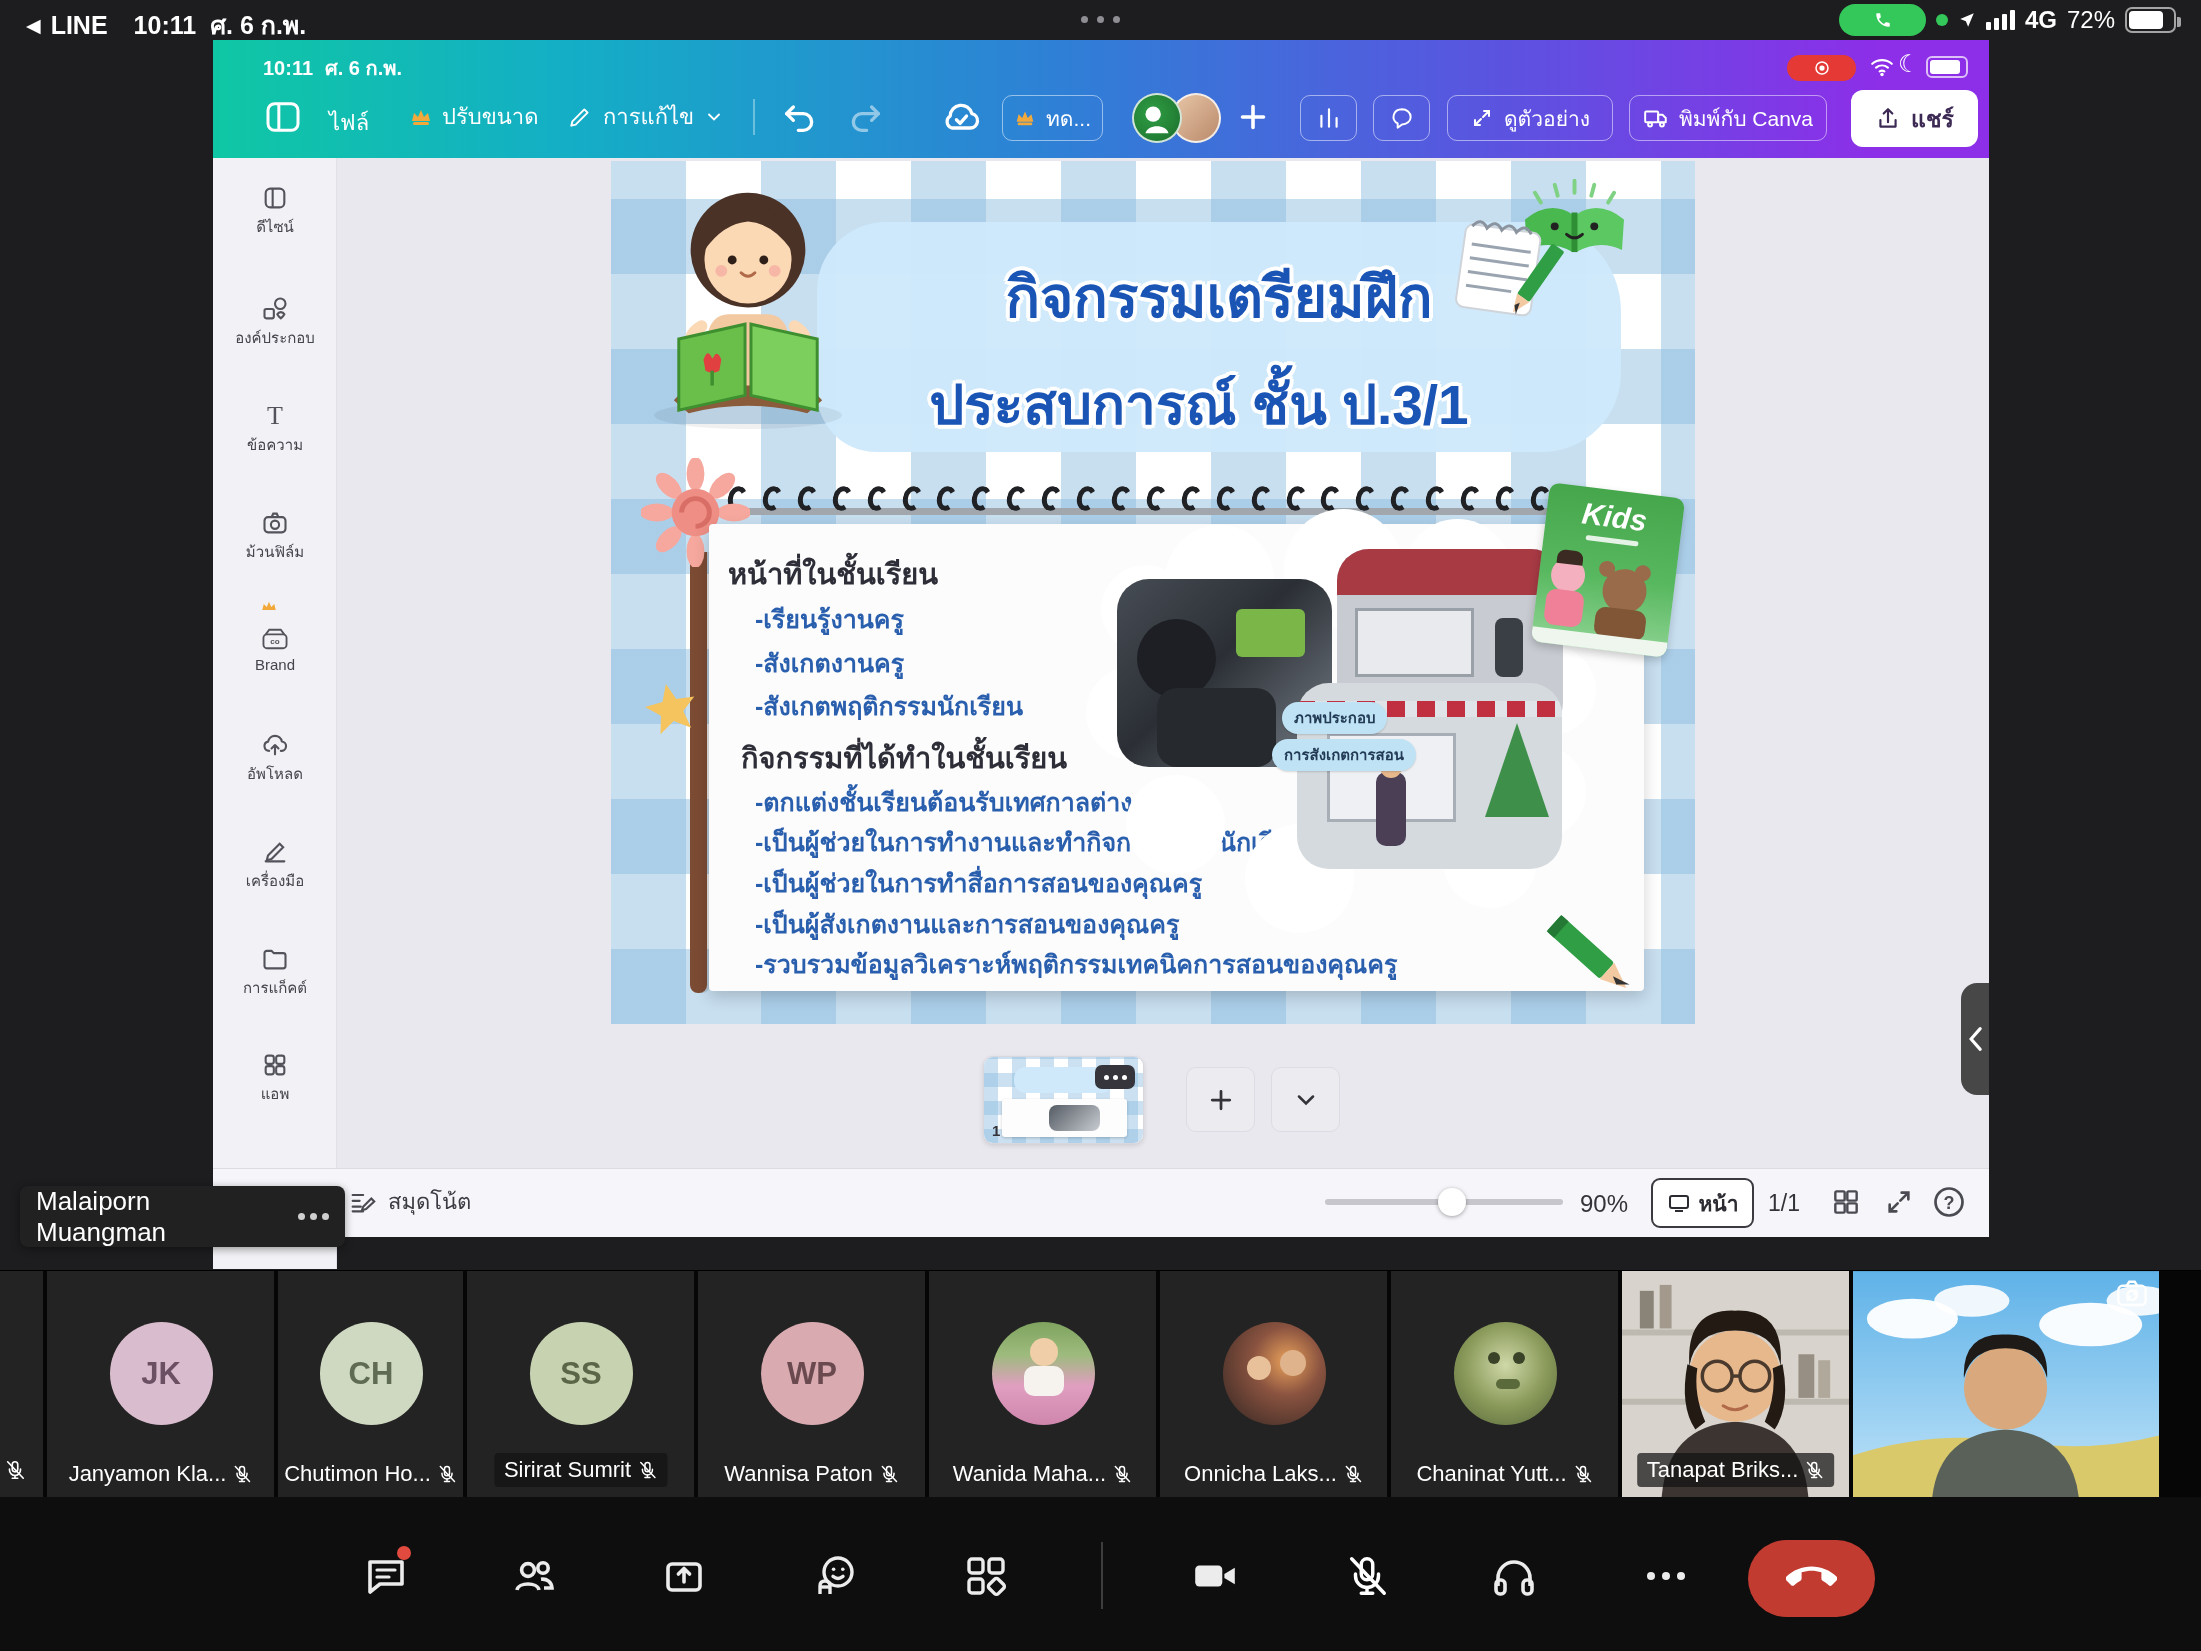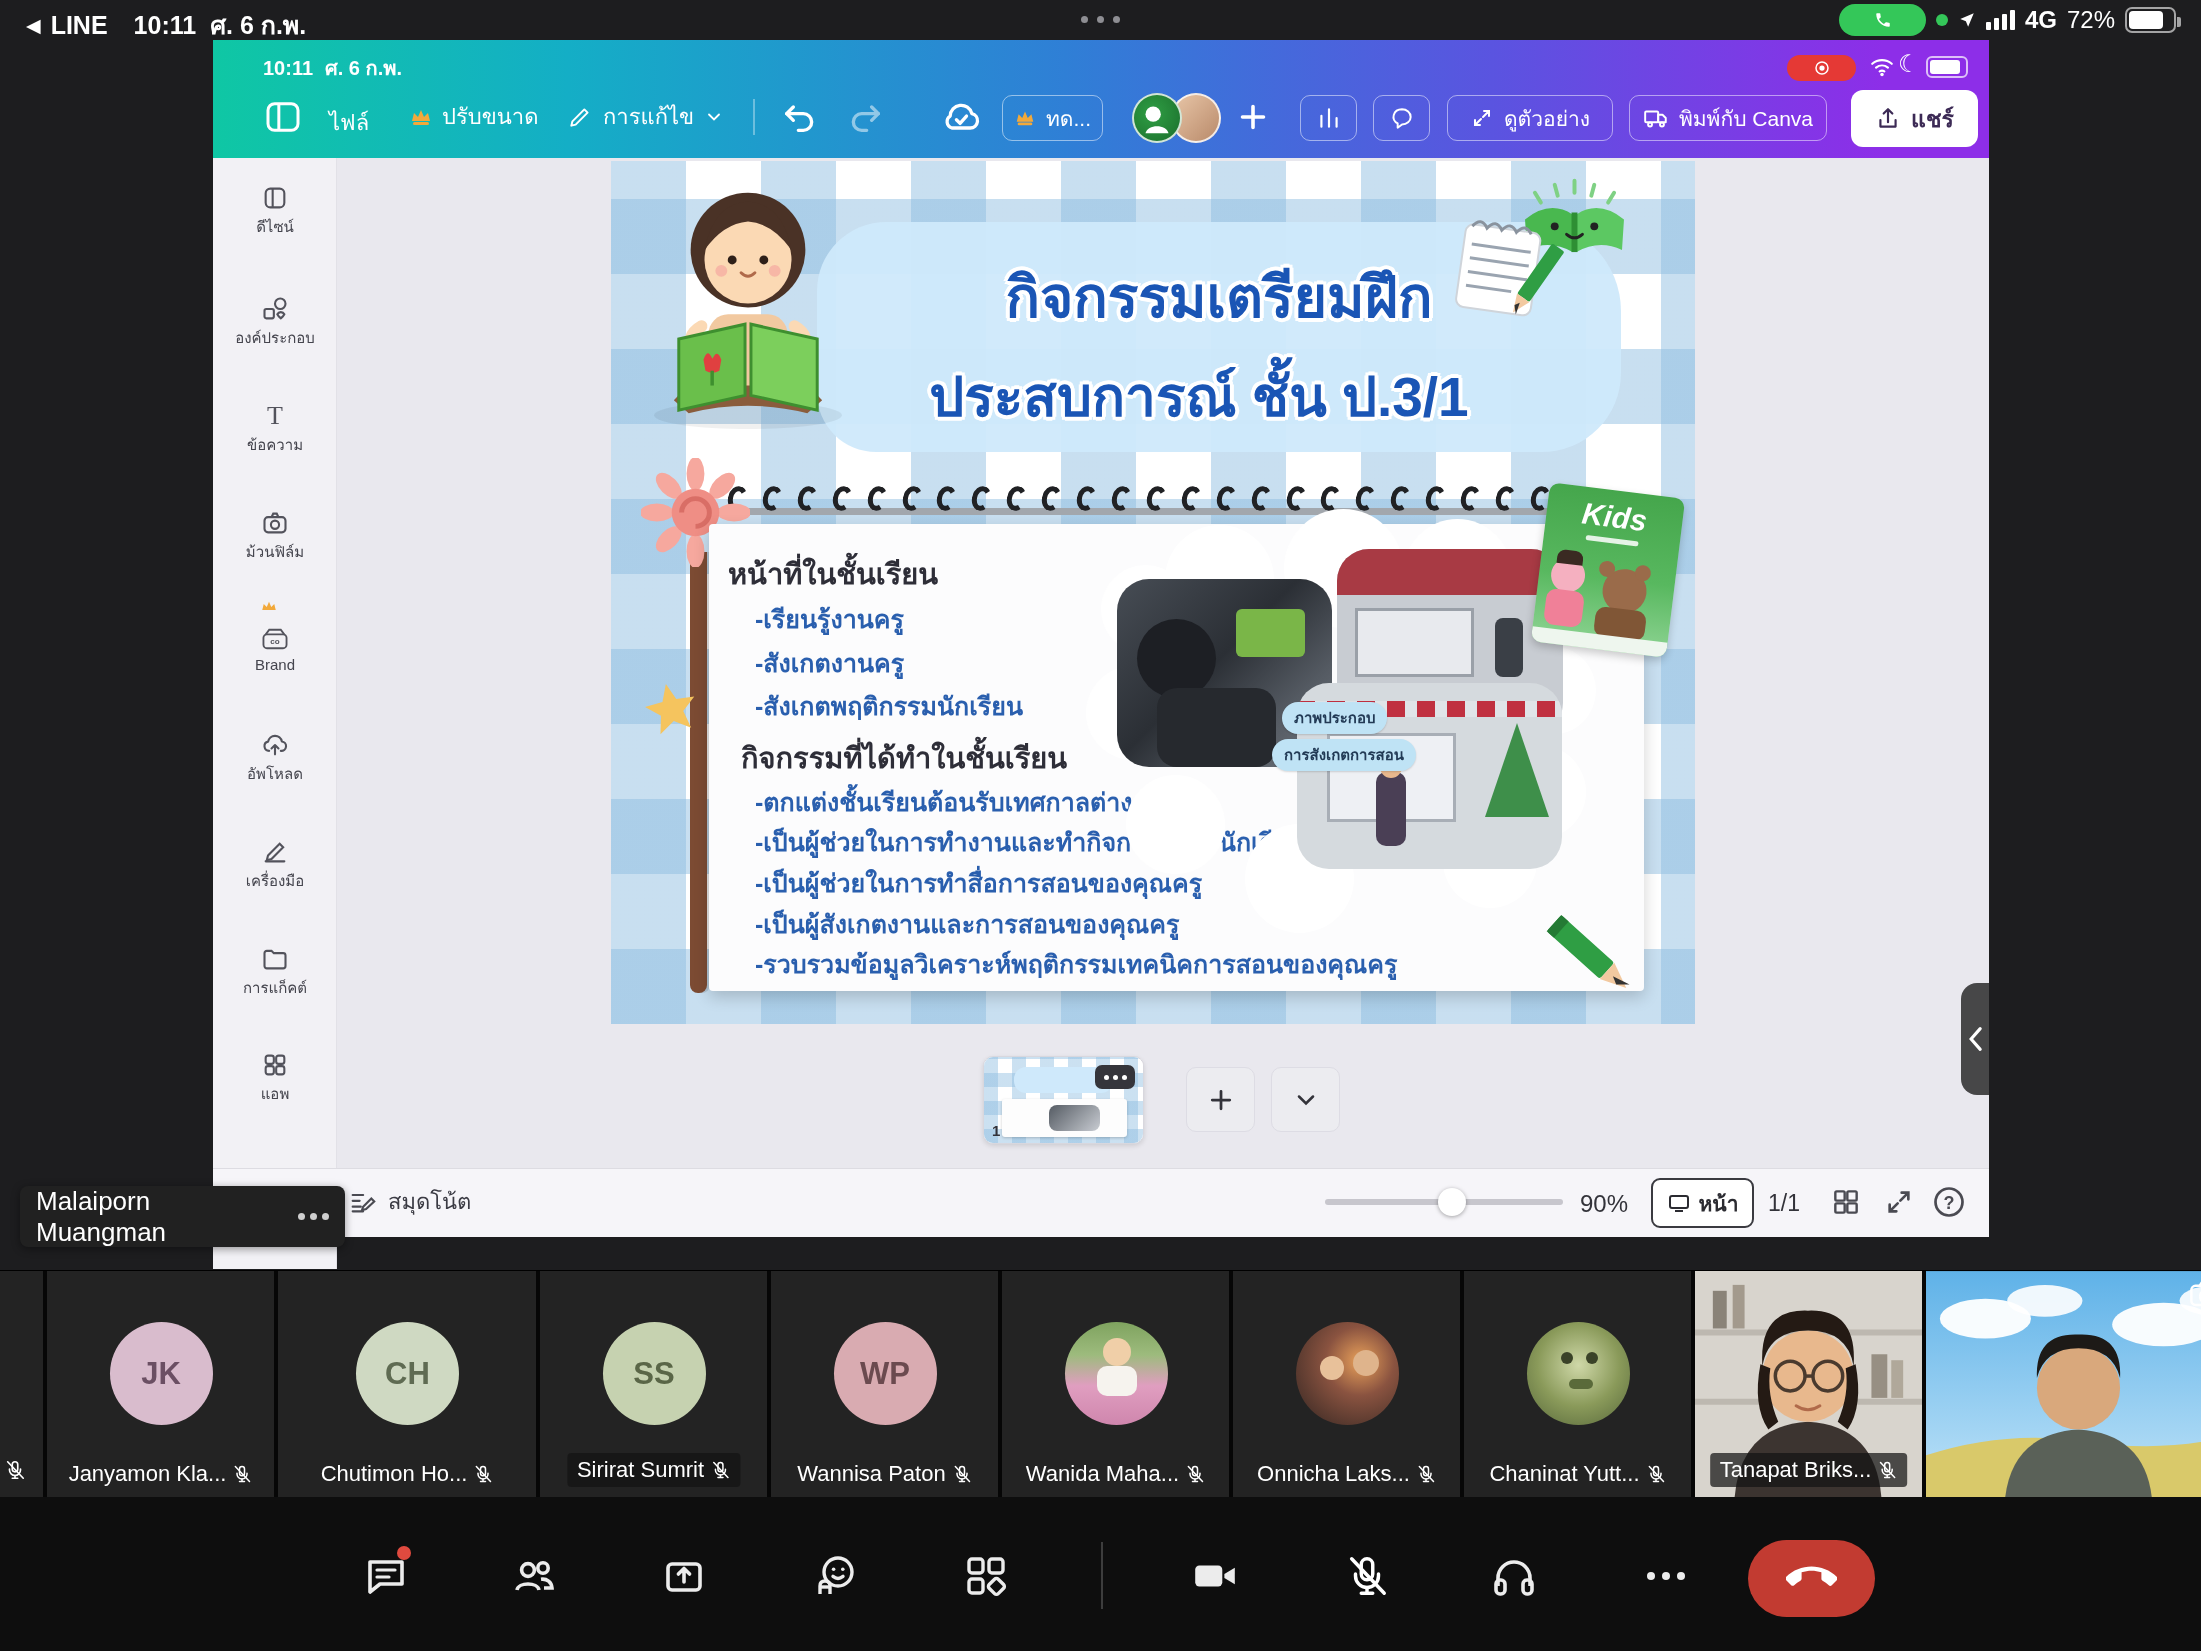--- a/index.html
+++ b/index.html
@@ -333,21 +333,21 @@
       </svg>
     </div>
   <div>แอพ</div>
 </div>
 
 <div id="cv-canvas" class="abs"></div>
 <div id="slide" class="abs">
 
   <div class="abs" style="left:206px;top:61px;width:804px;height:230px;background:#cfe9fb;border-radius:69px 89px 79px 59px;opacity:.95"></div>
   <div class="abs outl" style="left:206px;top:91px;width:804px;text-align:center;font-size:57px">กิจกรรมเตรียมฝึก</div>
-  <div class="abs outl" style="left:186px;top:192px;width:804px;text-align:center;font-size:55px">ประสบการณ์ ชั้น ป.3/1</div>
+  <div class="abs outl" style="left:186px;top:200px;width:804px;text-align:center;font-size:55px">ประสบการณ์ ชั้น ป.3/1</div>
 
   <svg class="abs" style="left:23px;top:5px" width="228" height="267" viewBox="0 0 230 270">
     <ellipse cx="115" cy="252" rx="95" ry="14" fill="rgba(0,0,0,0.06)"></ellipse>
     <path d="M40 237 Q70 202 115 212 Q160 202 190 237 L175 250 Q115 235 55 250 Z" fill="#8a5c3c"></path>
     <rect x="75" y="150" width="80" height="72" rx="20" fill="#f2c9a0"></rect>
     <circle cx="115" cy="85" r="58" fill="#4a3226"></circle>
     <circle cx="115" cy="95" r="44" fill="#fbd9b4"></circle>
     <path d="M71 85 Q80 38 115 36 Q150 38 159 85 Q140 58 115 56 Q90 58 71 85" fill="#4a3226"></path>
     <circle cx="99" cy="95" r="4.5" fill="#2e2019"></circle>
       <circle cx="131" cy="95" r="4.5" fill="#2e2019"></circle>
@@ -589,21 +589,21 @@
     <div class="pavatar" style="background:#d9bccd;color:#6b4f63">
         <span>JK</span>
       </div>
     <div class="pname">
         <span>Janyamon Kla...</span>
         <svg width="20" height="20" viewBox="0 0 20 20">
           <use href="#micoff"></use>
         </svg>
       </div>
   </div>
-  <div class="tile" style="width:258px">
+  <div class="tile" style="width:185px">
     <div class="pavatar" style="background:#cfd9c2;color:#5f6b52">
         <span>CH</span>
       </div>
     <div class="pname">
         <span>Chutimon Ho...</span>
         <svg width="20" height="20" viewBox="0 0 20 20">
           <use href="#micoff"></use>
         </svg>
       </div>
   </div>

